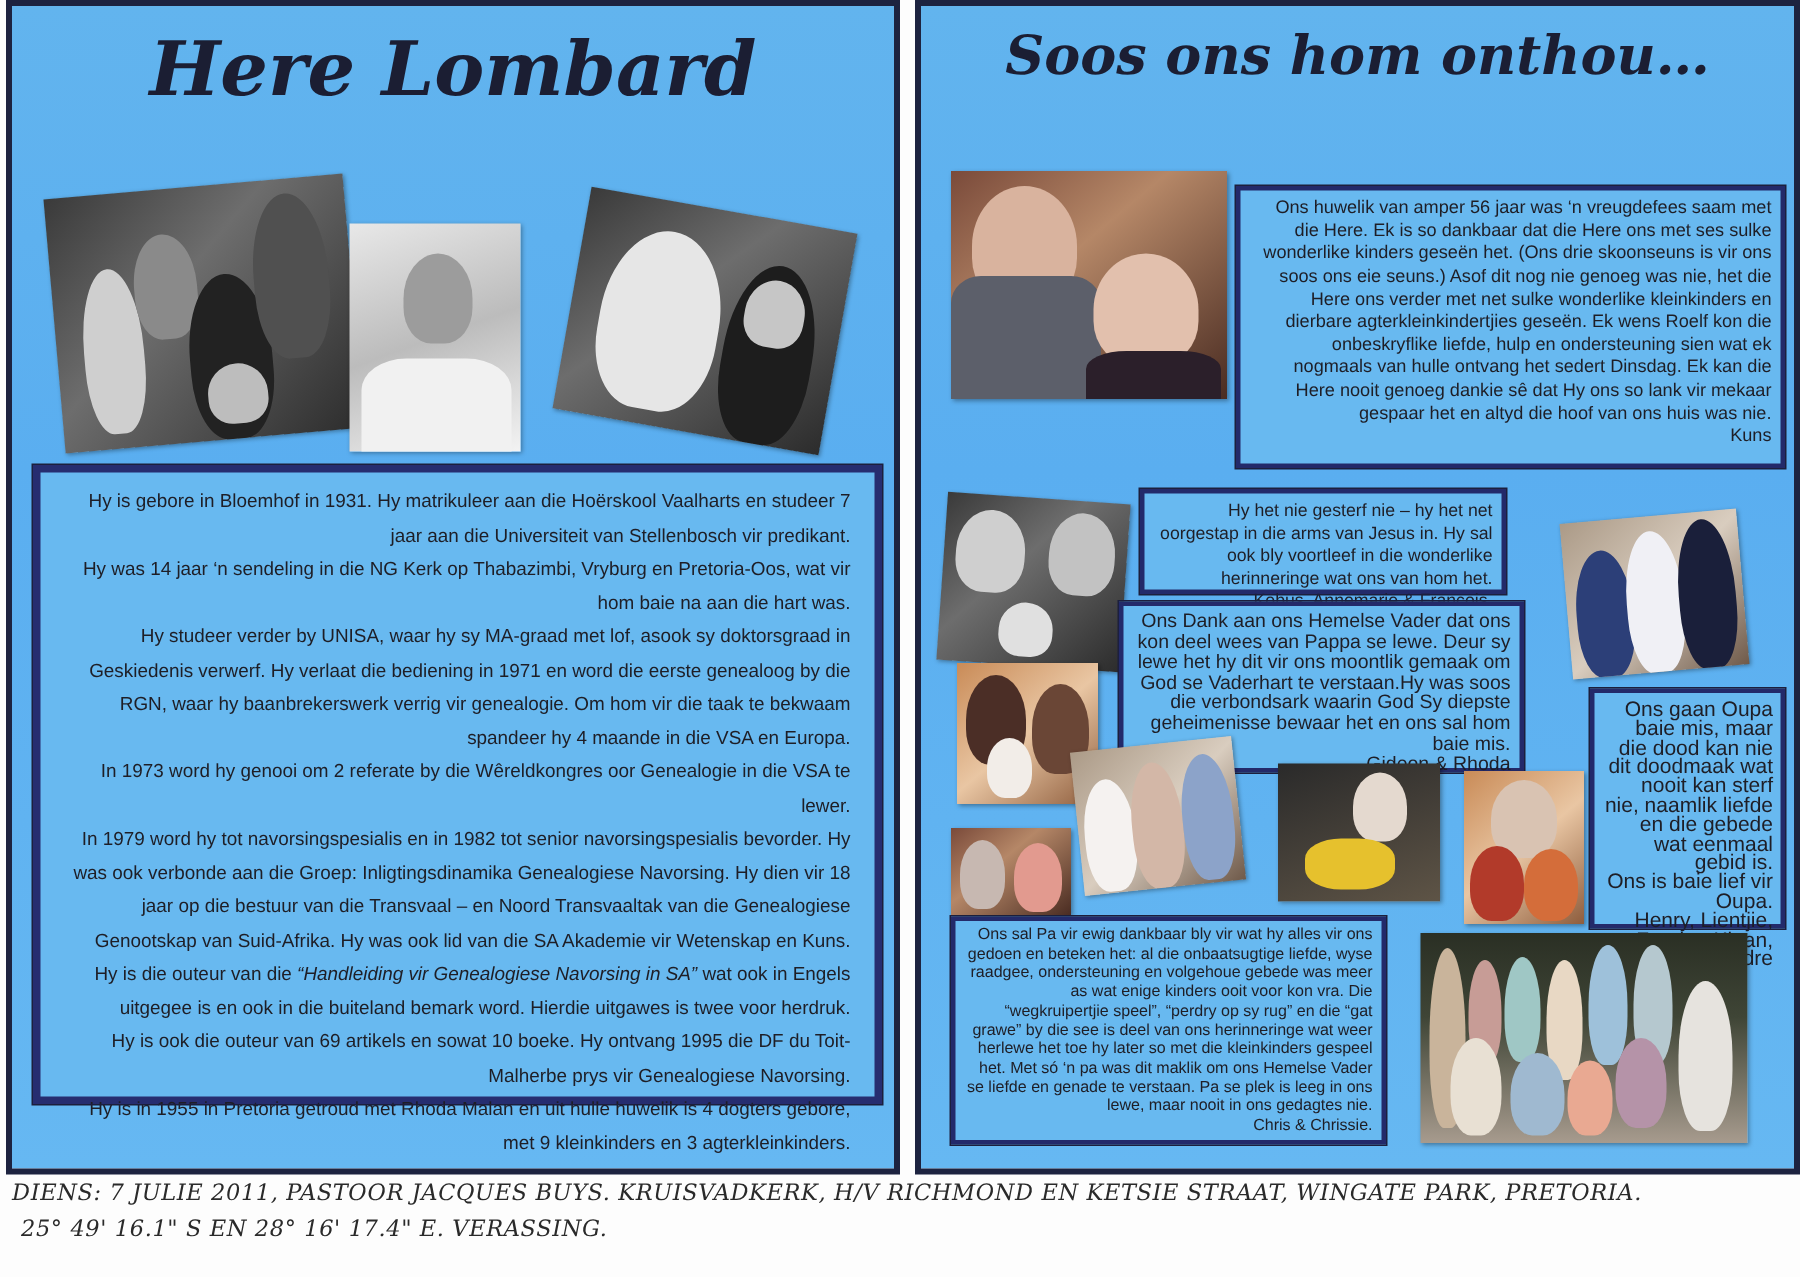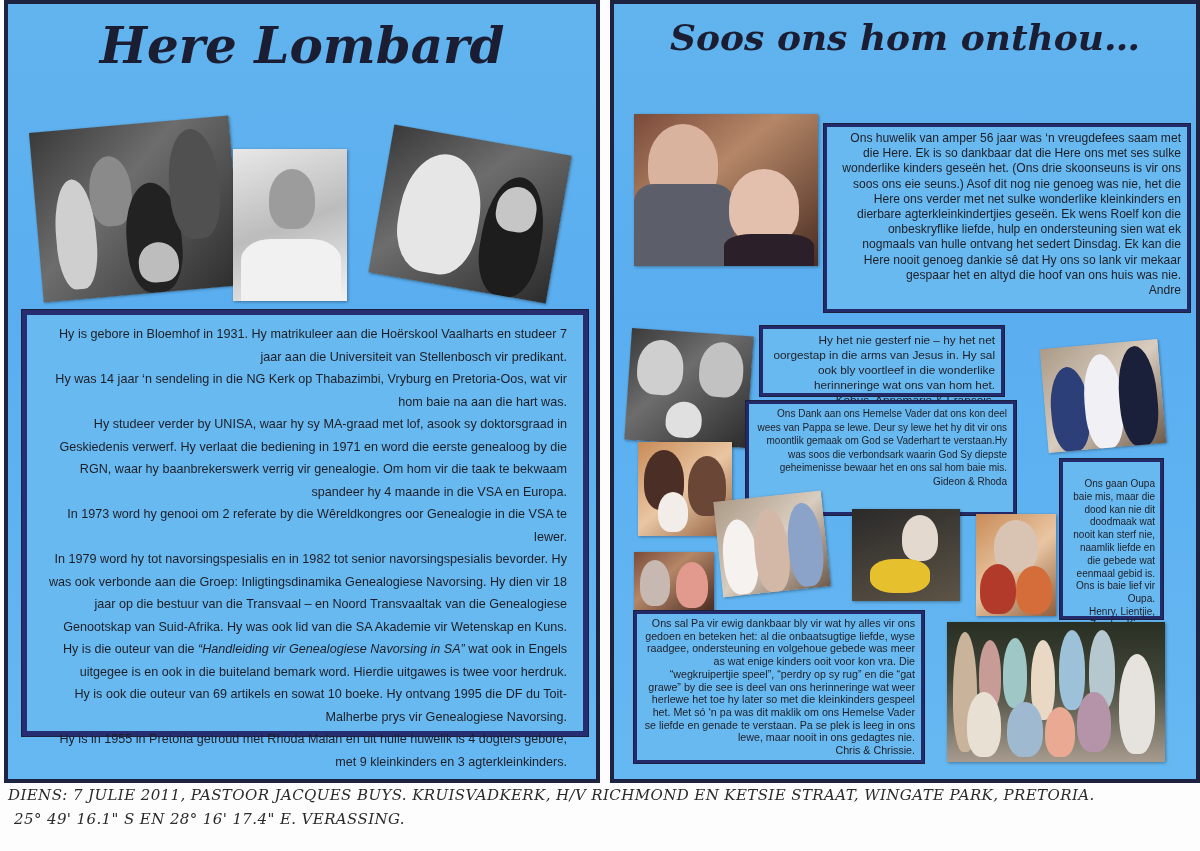--- a/index.html
+++ b/index.html
@@ -95,46 +95,46 @@
 
   <div class="photo color-warm" style="left:20px; top:110px; width:184px; height:152px;">
     <div class="ph-fig" style="left:14px; top:10px; width:70px; height:80px; background:#d9b39e;"></div>
     <div class="ph-fig" style="left:0px; top:70px; width:100px; height:90px; background:#5c5f6a; border-radius:20% 20% 0 0;"></div>
     <div class="ph-fig" style="left:95px; top:55px; width:70px; height:75px; background:#e2c0ad;"></div>
     <div class="ph-fig" style="left:90px; top:120px; width:90px; height:40px; background:#2b1f2a; border-radius:30% 30% 0 0;"></div>
   </div>
 
   <div class="textbox" style="left:210px; top:120px; width:366px; height:188px; padding:4px 6px; font-size:12.1px; line-height:15.2px;">
     <p>Ons huwelik van amper 56 jaar was ‘n vreugdefees saam met die Here. Ek is so dankbaar dat die Here ons met ses sulke wonderlike kinders geseën het. (Ons drie skoonseuns is vir ons soos ons eie seuns.) Asof dit nog nie genoeg was nie, het die Here ons verder met net sulke wonderlike kleinkinders en dierbare agterkleinkindertjies geseën. Ek wens Roelf kon die onbeskryflike liefde, hulp en ondersteuning sien wat ek nogmaals van hulle ontvang het sedert Dinsdag. Ek kan die Here nooit genoeg dankie sê dat Hy ons so lank vir mekaar gespaar het en altyd die hoof van ons huis was nie.</p>
-    <p>Andre</p>
+    <p>Kuns</p>
   </div>
 
   <div class="photo bw" style="left:14px; top:328px; width:122px; height:112px; transform: rotate(4deg);">
     <div class="ph-fig" style="left:8px; top:10px; width:46px; height:55px; background:#cfcfcf;"></div>
     <div class="ph-fig" style="left:70px; top:8px; width:44px; height:55px; background:#c2c2c2;"></div>
     <div class="ph-fig" style="left:40px; top:70px; width:36px; height:36px; background:#e0e0e0;"></div>
   </div>
 
   <div class="textbox" style="left:146px; top:322px; width:244px; height:70px; padding:4px 6px; font-size:11.8px; line-height:15px;">
     <p>Hy het nie gesterf nie – hy het net oorgestap in die arms van Jesus in. Hy sal ook bly voortleef in die wonderlike herinneringe wat ons van hom het.</p>
     <p>Kobus, Annemarie &amp; Francois.</p>
   </div>
 
-  <div class="textbox" style="left:132px; top:397px; width:270px; height:114px; padding:3px 6px; font-size:10px; line-height:13.6px;">
+  <div class="textbox" style="left:132px; top:397px; width:270px; height:114px; padding:3px 6px; font-size:13px; line-height:13.6px;">
     <p>Ons Dank aan ons Hemelse Vader dat ons kon deel wees van Pappa se lewe. Deur sy lewe het hy dit vir ons moontlik gemaak om God se Vaderhart te verstaan.Hy was soos die verbondsark waarin God Sy diepste geheimenisse bewaar het en ons sal hom baie mis.</p>
     <p>Gideon &amp; Rhoda</p>
   </div>
 
   <div class="photo color-mixed" style="left:430px; top:340px; width:118px; height:104px; transform: rotate(-5deg);">
     <div class="ph-fig" style="left:6px; top:20px; width:38px; height:85px; background:#2c3f78;"></div>
     <div class="ph-fig" style="left:40px; top:10px; width:38px; height:95px; background:#f0f0f5;"></div>
     <div class="ph-fig" style="left:75px; top:5px; width:38px; height:100px; background:#1a1f3a;"></div>
   </div>
 
-  <div class="textbox" style="left:446px; top:455px; width:103px; height:160px; padding:16px 5px; font-size:10px; line-height:12.8px;">
+  <div class="textbox" style="left:446px; top:455px; width:130px; height:160px; padding:4px 5px; font-size:14px; line-height:12.8px;">
     <p>Ons gaan Oupa baie mis, maar die dood kan nie dit doodmaak wat nooit kan sterf nie, naamlik liefde en die gebede wat eenmaal gebid is.</p>
     <p>Ons is baie lief vir Oupa.</p>
     <p>Henry, Lientjie, Zander, Kiaan, Jillian &amp; Andre</p>
   </div>
 
   <div class="photo color-orange" style="left:24px; top:438px; width:94px; height:94px;">
     <div class="ph-fig" style="left:6px; top:8px; width:40px; height:60px; background:#4b2e26;"></div>
     <div class="ph-fig" style="left:50px; top:14px; width:38px; height:60px; background:#6a4636;"></div>
     <div class="ph-fig" style="left:20px; top:50px; width:30px; height:40px; background:#f2ede8;"></div>
   </div>

